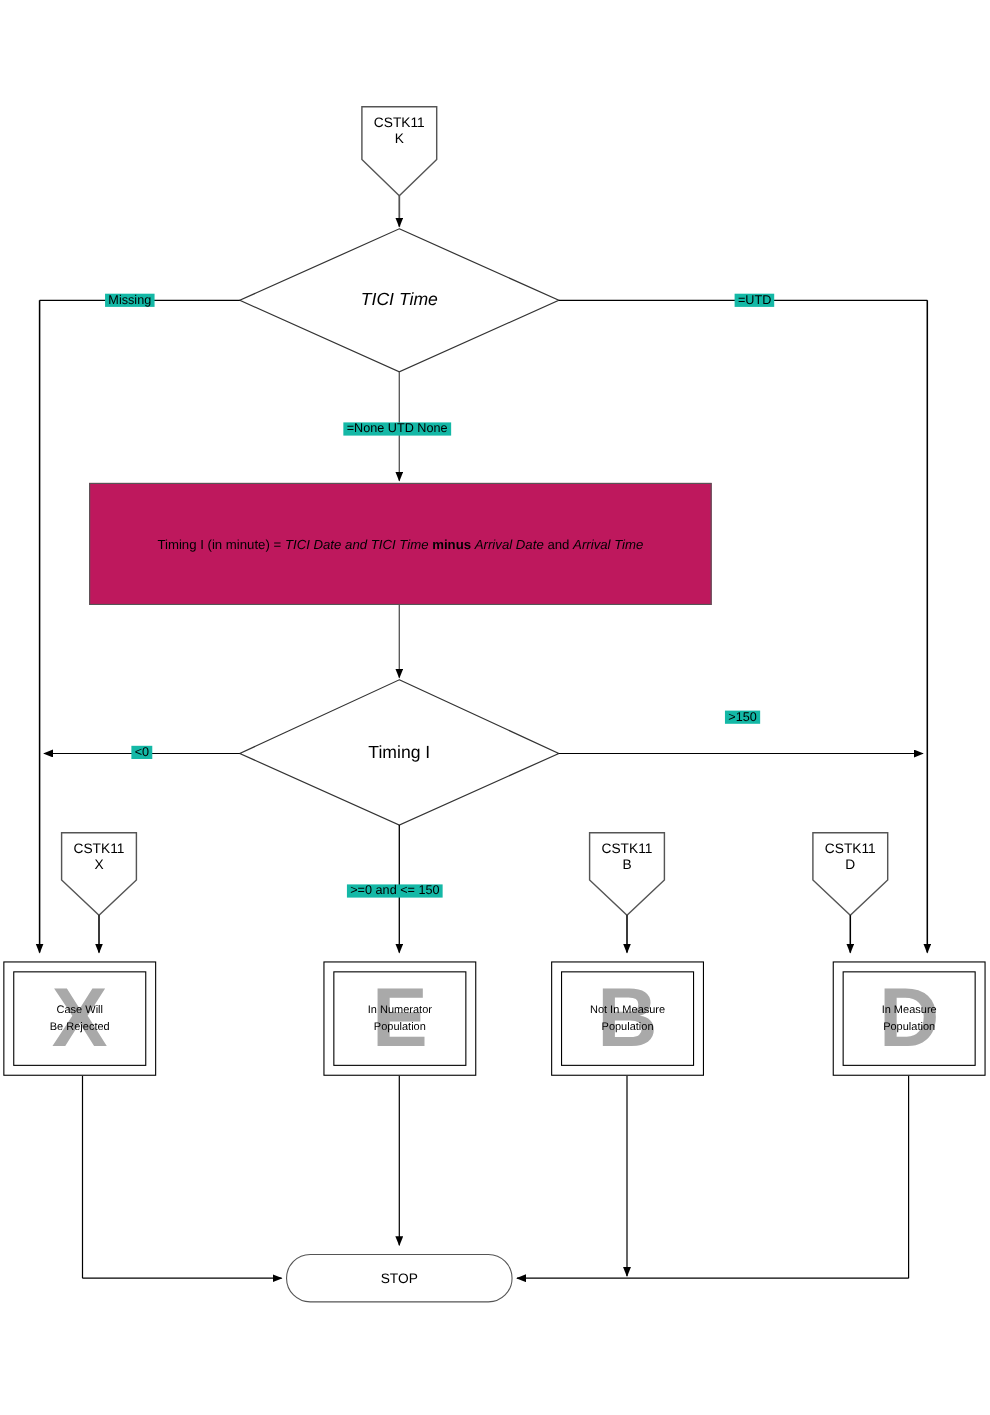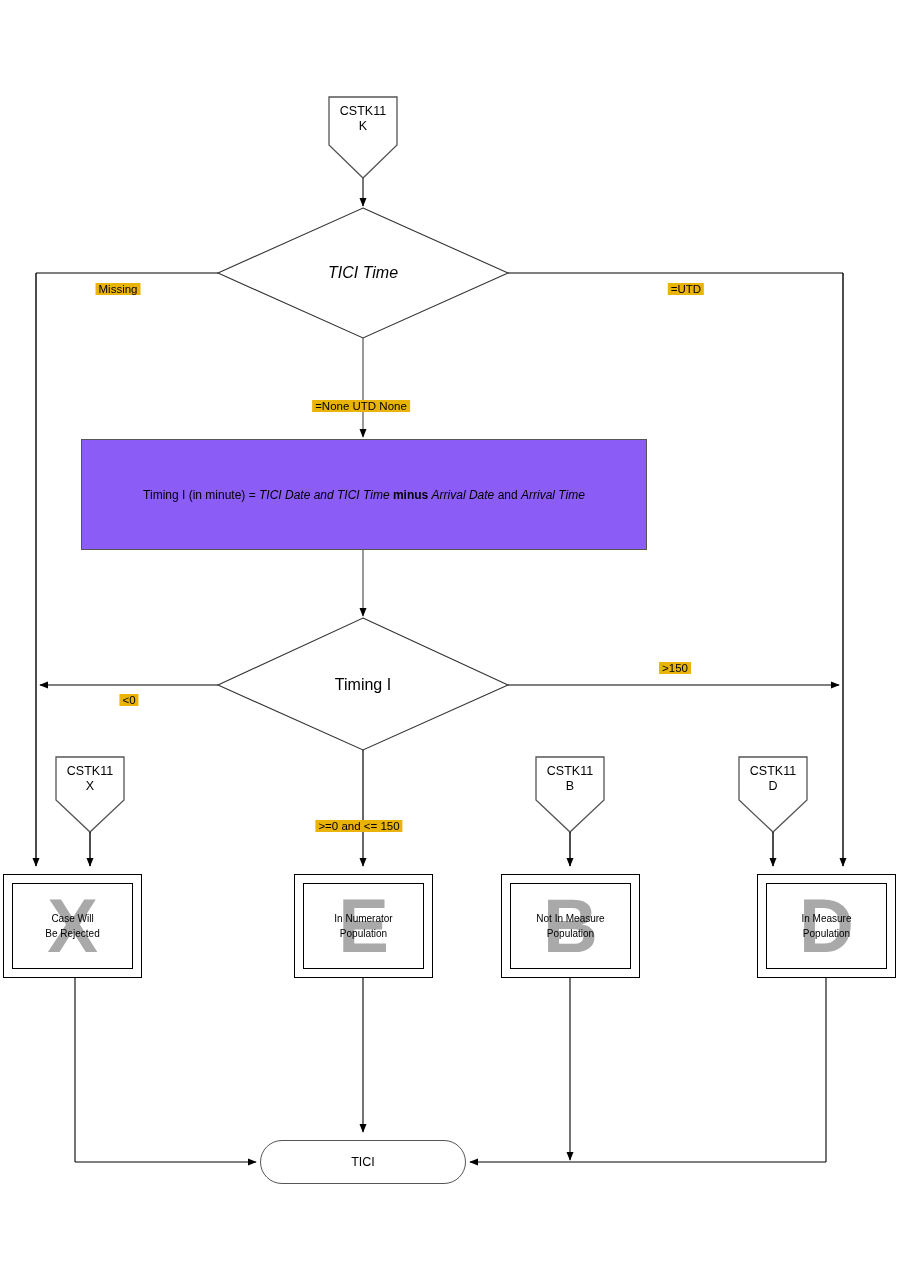--- a/index.html
+++ b/index.html
@@ -22,25 +22,24 @@
   #flow-svg {
     position: absolute;
     left: 0;
     top: 0;
     width: 900px;
     height: 1286px;
   }
   .edge-lbl {
     position: absolute;
     transform: translate(-50%, -50%);
-    background: #eab308;
+    background: #14b8a6;
     padding: 0 3px;
     font-size: 11.5px;
     white-space: nowrap;
-    margin-top: 16px;
   }
   .diamond-lbl {
     position: absolute;
     transform: translate(-50%, -50%);
     font-size: 16px;
     white-space: nowrap;
   }
   .diamond-lbl.italic { font-style: italic; }
 
   .conn-txt {
@@ -85,21 +84,21 @@
     font-size: 10px;
     line-height: 15px;
     color: #000;
     white-space: pre-line;
   }
 
   .formula-box {
     position: absolute;
     box-sizing: border-box;
     border: 1.4px solid #555;
-    background: #8b5cf6;
+    background: #be185d;
     display: flex;
     align-items: center;
     justify-content: center;
   }
   .formula-text {
     font-size: 12px;
     white-space: nowrap;
   }
   .formula-text i { font-style: italic; }
   .formula-text b { font-weight: 700; }
@@ -232,16 +231,16 @@
 
   <div class="term" style="left:757px; top:874px; width:139px; height:104px;">
     <div class="inner">
       <div class="watermark">D</div>
       <div class="term-text">In Measure
 Population</div>
     </div>
   </div>
 
   <div class="stop-shape" style="left:260px; top:1140px; width:206px; height:44px;">
-    <span>TICI</span>
+    <span>STOP</span>
   </div>
 
 </div>
 
 </body></html>

